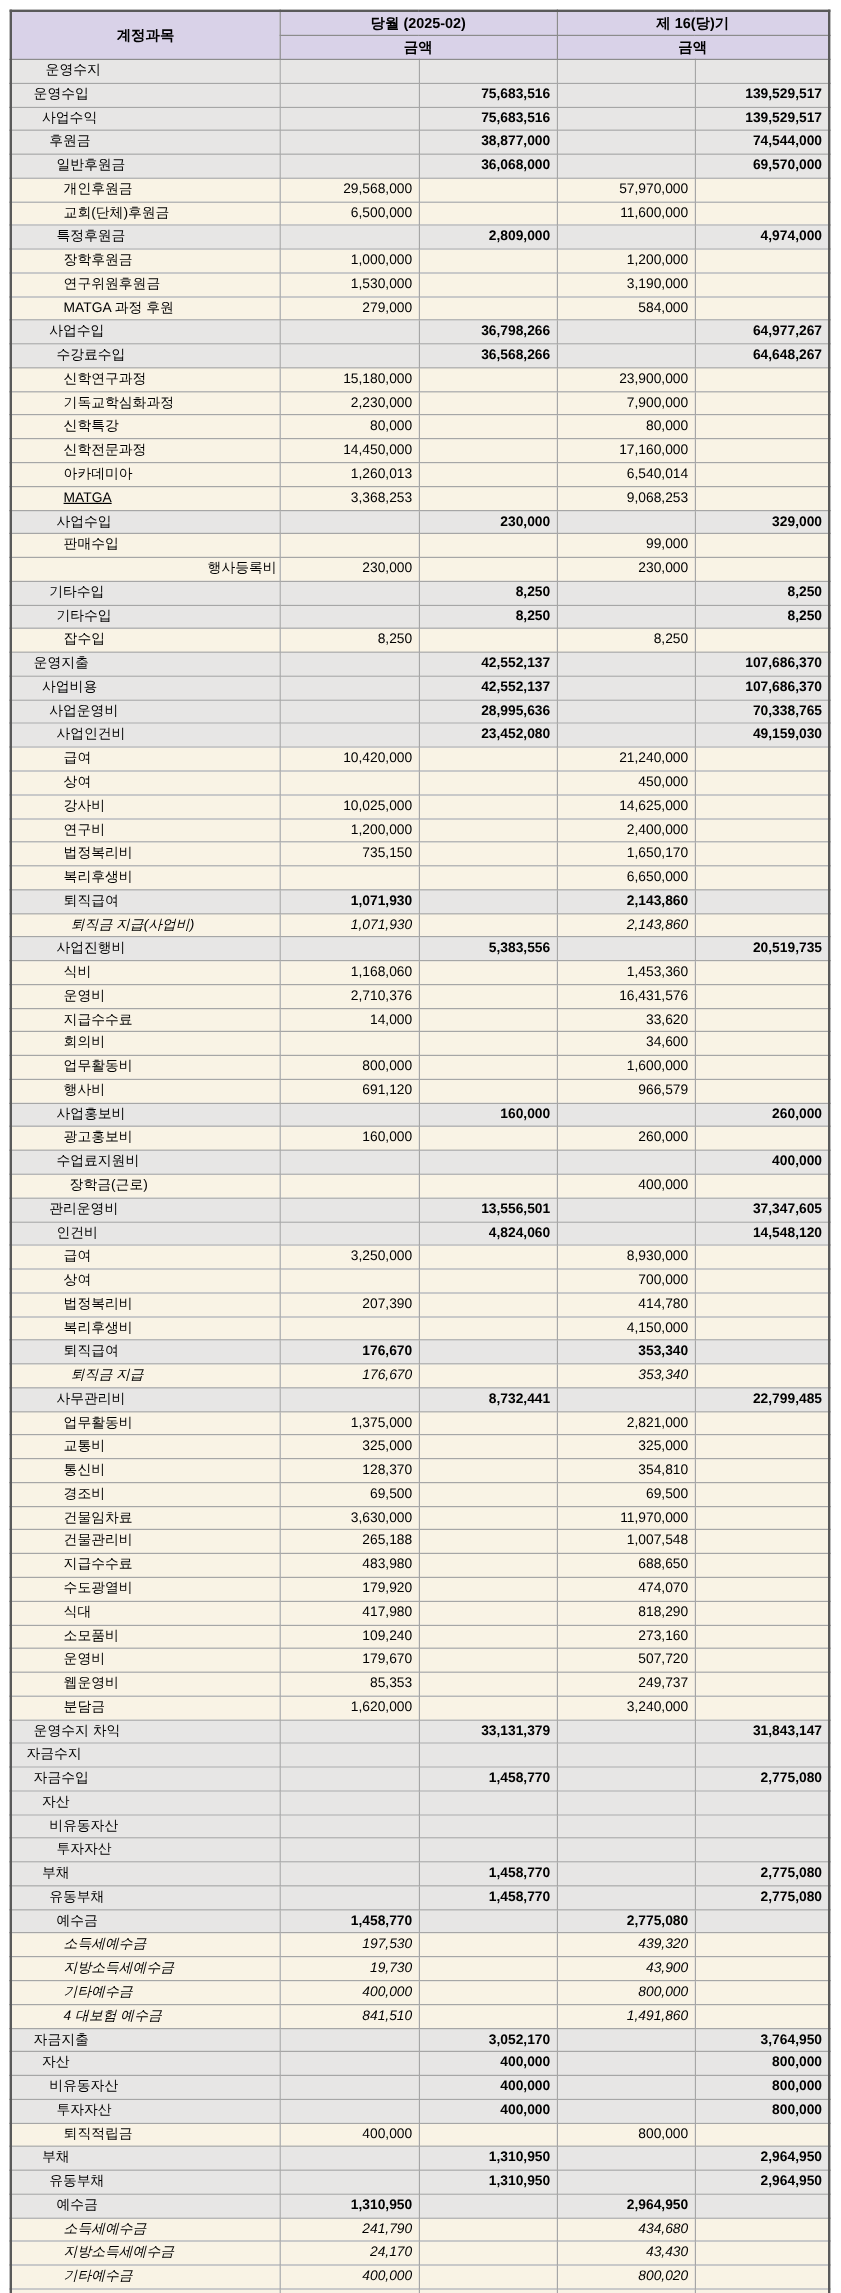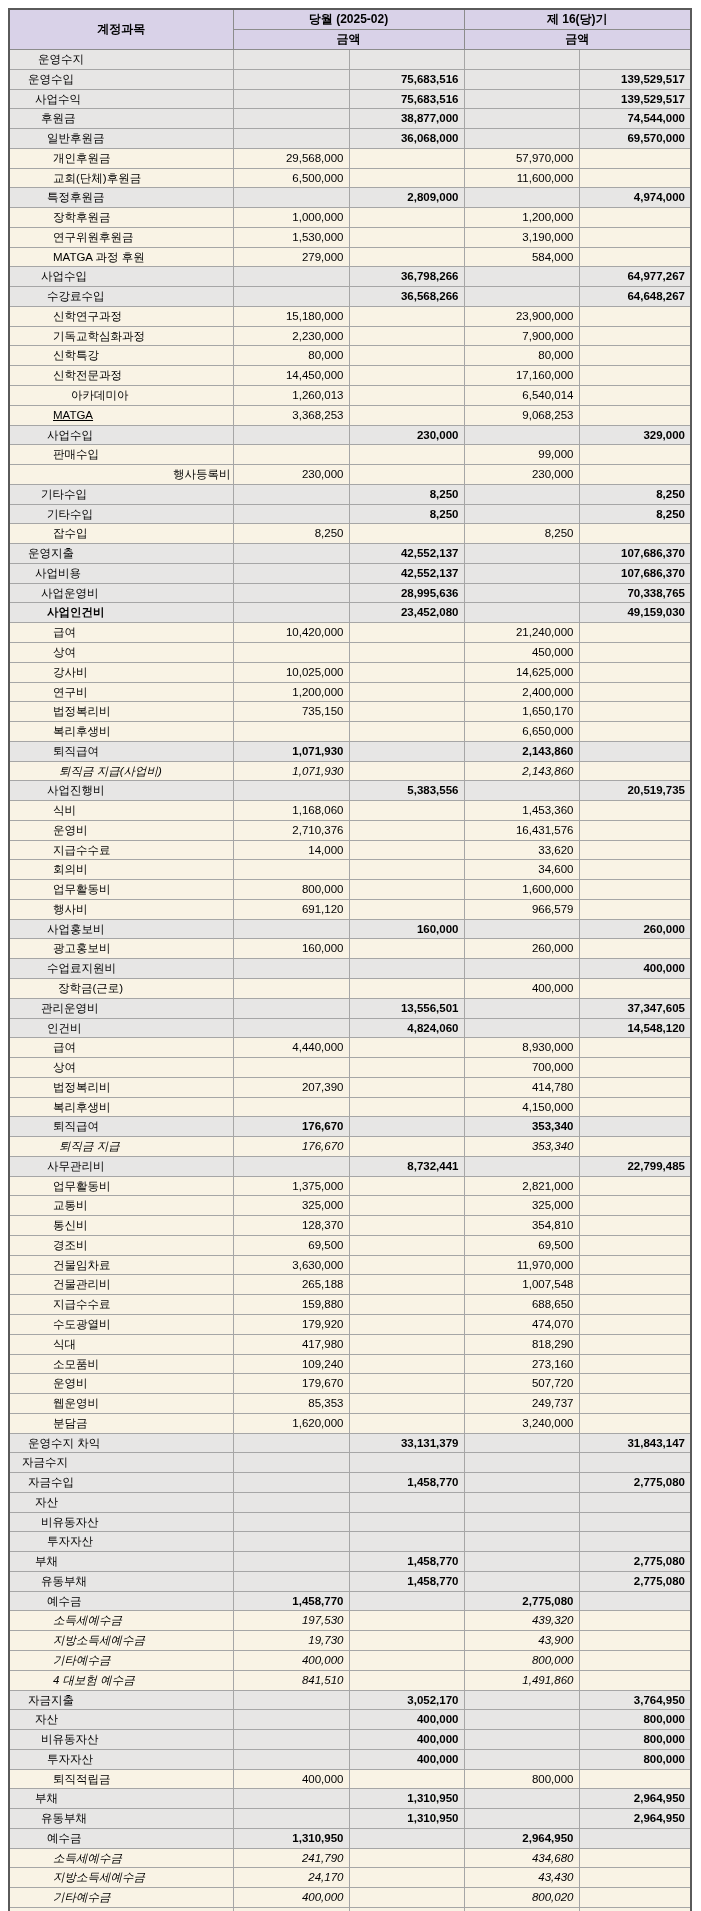--- a/index.html
+++ b/index.html
@@ -160,21 +160,21 @@
           <td class="num tot"></td>
         </tr>
         <tr class="leaf">
           <td class="lbl" style="padding-left: 43px;">신학전문과정</td>
           <td class="num det">14,450,000</td>
           <td class="num tot"></td>
           <td class="num det">17,160,000</td>
           <td class="num tot"></td>
         </tr>
         <tr class="leaf">
-          <td class="lbl" style="padding-left: 61px;">아카데미아</td>
+          <td class="lbl" style="padding-left: 43px;">아카데미아</td>
           <td class="num det">1,260,013</td>
           <td class="num tot"></td>
           <td class="num det">6,540,014</td>
           <td class="num tot"></td>
         </tr>
         <tr class="leaf">
           <td class="lbl" style="padding-left: 43px; text-decoration: underline;">MATGA</td>
           <td class="num det">3,368,253</td>
           <td class="num tot"></td>
           <td class="num det">9,068,253</td>
@@ -237,21 +237,21 @@
           <td class="num tot">107,686,370</td>
         </tr>
         <tr class="grp">
           <td class="lbl" style="padding-left: 31px;">사업운영비</td>
           <td class="num det"></td>
           <td class="num tot">28,995,636</td>
           <td class="num det"></td>
           <td class="num tot">70,338,765</td>
         </tr>
         <tr class="grp">
-          <td class="lbl" style="padding-left: 37px; font-weight: bold;">사업인건비</td>
+          <td class="lbl" style="padding-left: 37px;">사업인건비</td>
           <td class="num det"></td>
           <td class="num tot">23,452,080</td>
           <td class="num det"></td>
           <td class="num tot">49,159,030</td>
         </tr>
         <tr class="leaf">
           <td class="lbl" style="padding-left: 43px;">급여</td>
           <td class="num det">10,420,000</td>
           <td class="num tot"></td>
           <td class="num det">21,240,000</td>
@@ -392,21 +392,21 @@
         </tr>
         <tr class="grp">
           <td class="lbl" style="padding-left: 37px;">인건비</td>
           <td class="num det"></td>
           <td class="num tot">4,824,060</td>
           <td class="num det"></td>
           <td class="num tot">14,548,120</td>
         </tr>
         <tr class="leaf">
           <td class="lbl" style="padding-left: 43px;">급여</td>
-          <td class="num det">4,440,000</td>
+          <td class="num det">3,250,000</td>
           <td class="num tot"></td>
           <td class="num det">8,930,000</td>
           <td class="num tot"></td>
         </tr>
         <tr class="leaf">
           <td class="lbl" style="padding-left: 43px;">상여</td>
           <td class="num det"></td>
           <td class="num tot"></td>
           <td class="num det">700,000</td>
           <td class="num tot"></td>
@@ -483,21 +483,21 @@
         </tr>
         <tr class="leaf">
           <td class="lbl" style="padding-left: 43px;">건물관리비</td>
           <td class="num det">265,188</td>
           <td class="num tot"></td>
           <td class="num det">1,007,548</td>
           <td class="num tot"></td>
         </tr>
         <tr class="leaf">
           <td class="lbl" style="padding-left: 43px;">지급수수료</td>
-          <td class="num det">159,880</td>
+          <td class="num det">483,980</td>
           <td class="num tot"></td>
           <td class="num det">688,650</td>
           <td class="num tot"></td>
         </tr>
         <tr class="leaf">
           <td class="lbl" style="padding-left: 43px;">수도광열비</td>
           <td class="num det">179,920</td>
           <td class="num tot"></td>
           <td class="num det">474,070</td>
           <td class="num tot"></td>

